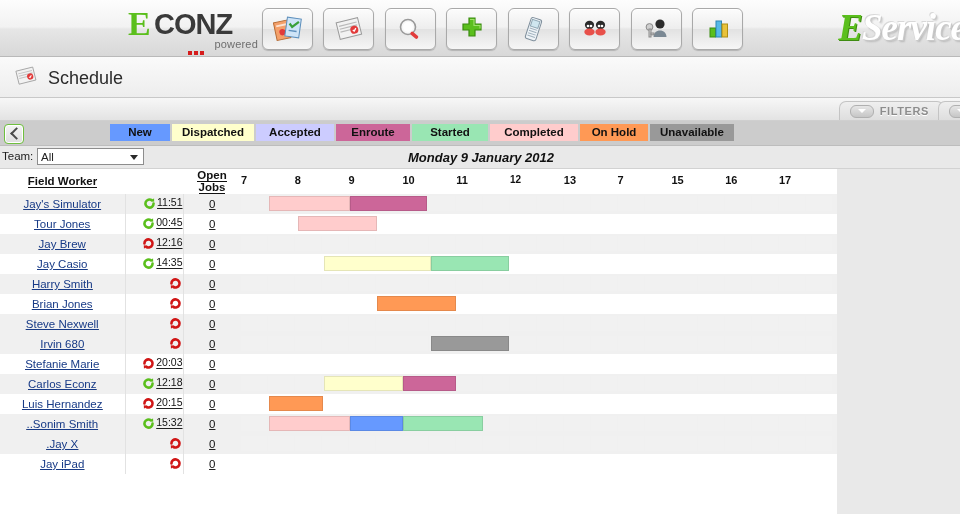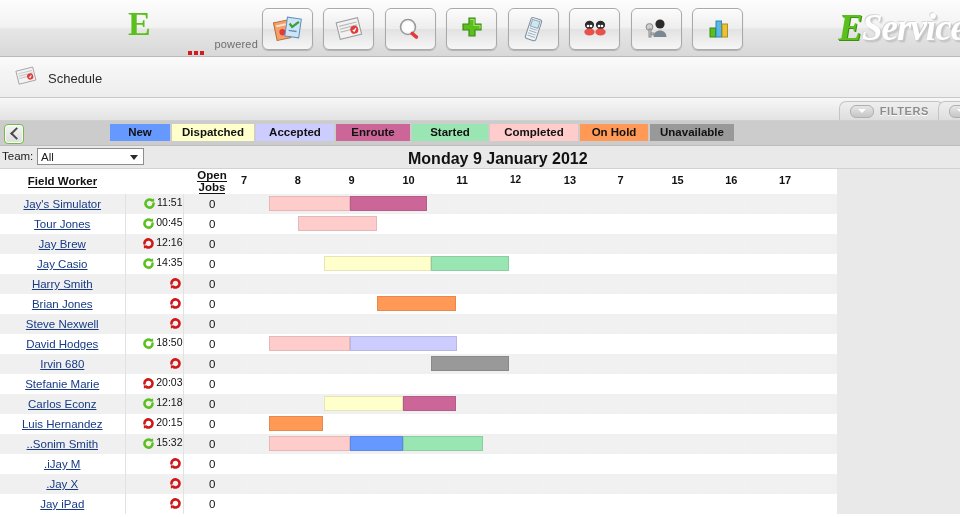--- a/index.html
+++ b/index.html
@@ -53,21 +53,21 @@
   }
   .brand b{color:#5bbf1d;text-shadow:1px 1px 0 #3f8c12;font-style:italic;}
 
   
   .titlestrip{
     position:relative;height:40px;width:960px;
     background:linear-gradient(180deg,#fafafa 0%,#ededed 100%);
     border-bottom:1px solid #c8c8c8;
   }
   .tabtitle{position:absolute;left:14px;top:8px;display:flex;align-items:center;gap:10px;}
-  .tabtitle .txt{font-size:13px;color:#2b2b2b;font-weight:normal;}
+  .tabtitle .txt{font-size:18px;color:#2b2b2b;font-weight:normal;}
 
   .strip2{
     position:relative;height:22px;width:960px;
     background:linear-gradient(180deg,#f7f7f7 0%,#ebebeb 60%,#e3e3e3 100%);
     border-bottom:1px solid #cfcfcf;overflow:hidden;padding-left:24px;
   }
   .filtershell{
     position:absolute;right:0;top:0;height:22px;display:flex;align-items:flex-end;
   }
   .ftab{
@@ -123,40 +123,40 @@
     position:absolute;left:37px;top:2px;width:107px;height:17px;
     background:#fff;border:1px solid #8d8d8d;font-size:11.5px;
     display:flex;align-items:center;padding-left:3px;box-sizing:border-box;cursor:pointer;
   }
   .teamsel .arw{
     position:absolute;right:5px;top:6px;
     border-left:4px solid transparent;border-right:4px solid transparent;
     border-top:5px solid #2a2a2a;
   }
   .datelbl{
-    position:absolute;left:408px;top:4px;font-size:16px;font-weight:bold;color:#111;
+    position:absolute;left:408px;top:4px;font-size:13px;font-weight:bold;color:#111;font-style:italic;
   }
 
   
   .sched{position:relative;width:960px;height:auto;background:#e9e9e9;}
   .board{position:relative;width:837px;background:#fff;}
   table.sg{border-collapse:collapse;width:837px;table-layout:fixed;}
   table.sg td,table.sg th{padding:0;margin:0;}
 
   th.h{
     height:17px;font-size:11.5px;font-weight:bold;color:#111;
     background:#fff;border-bottom:1px solid #ffffff;vertical-align:middle;
   }
   th.hname{width:125px;text-align:center;}
   th.hstat{width:58px;}
   th.hjobs{width:58px;text-align:center;}
   th.hhour{text-align:left;padding-left:2px;color:#1a1a1a;font-size:11px;}
   th.hname span,th.hjobs span{border-bottom:1px solid #111;}
 
-  tr.r{height:18px;}
+  tr.r{height:18px;text-decoration:underline;}
   tr.odd td{background:#f0f0f0;}
   tr.even td{background:#ffffff;}
   td.name{
     width:125px;text-align:center;font-size:11.5px;color:#1b3f8f;
     border-right:1px solid #e2e2e2;
   }
   td.name u{text-decoration:underline;cursor:pointer;color:#173a86;}
   td.stat{
     width:58px;font-size:11px;color:#111;border-right:1px solid #e2e2e2;
     white-space:nowrap;text-align:right;
@@ -181,20 +181,21 @@
   }
 </style>
 </head>
 <body>
 
 <div class="app">
 
   <div class="topbar">
     <div class="logo">
       <div class="lmark">E</div>
+      <div class="lword">CONZ</div>
       <div class="ldots"><i></i><i></i><i></i></div>
       <div class="lsub">powered</div>
     </div>
 
     <div class="tbtns">
       <div class="tbtn">
         <span>
         <svg width="30" height="28" viewBox="0 0 30 28">
           <g transform="rotate(-12 15 14)">
             <rect x="2" y="5" width="14" height="18" fill="#f4a06a" stroke="#b56a33"></rect>
@@ -533,36 +534,20 @@
                   <div class="cell" style="left: 322.8px;"></div>
                   <div class="cell" style="left: 349.7px;"></div>
                   <div class="cell" style="left: 376.6px;"></div>
                   <div class="cell" style="left: 403.5px;"></div>
                   <div class="cell" style="left: 430.4px;"></div>
                   <div class="cell" style="left: 457.3px;"></div>
                   <div class="cell" style="left: 484.2px;"></div>
                   <div class="cell" style="left: 511.1px;"></div>
                   <div class="cell" style="left: 538px;"></div>
                   <div class="cell" style="left: 564.9px;"></div>
-                </div>
-              </td>
-            </tr>
-            <tr class="r even">
-              <td class="name"><u>David Hodges</u></td>
-              <td class="stat"><span class="ic"><svg width="13" height="13" viewBox="0 0 16 16">
-                    <g transform="rotate(0 8 8)">
-                      <path d="M13 8a5 5 0 1 1-2.2-4.1" fill="none" stroke="#5bbf1d" stroke-width="3.2" stroke-linecap="round"></path>
-                      <path d="M13.6 1.4l.2 4.4-4.4-.6z" fill="#5bbf1d"></path>
-                    </g>
-                  </svg></span><span class="tm">18:50</span></td>
-              <td class="jobs">0</td>
-              <td class="lane">
-                <div class="laneinner">
-                  <div class="bar" title="Completed" style="left: 28px; width: 81px; background: rgb(255, 204, 204);"></div>
-                  <div class="bar" title="Accepted" style="left: 109px; width: 107px; background: rgb(204, 204, 255);"></div>
                 </div>
               </td>
             </tr>
             <tr class="r odd">
               <td class="name"><u>Irvin 680</u></td>
               <td class="stat"><span class="ic"><svg width="13" height="13" viewBox="0 0 16 16">
                     <g transform="rotate(180 8 8)">
                       <path d="M13 8a5 5 0 1 1-2.2-4.1" fill="none" stroke="#d01616" stroke-width="3.2" stroke-linecap="round"></path>
                       <path d="M13.6 1.4l.2 4.4-4.4-.6z" fill="#d01616"></path>
                     </g>
@@ -694,33 +679,20 @@
                   <div class="cell" style="left: 484.2px;"></div>
                   <div class="cell" style="left: 511.1px;"></div>
                   <div class="cell" style="left: 538px;"></div>
                   <div class="cell" style="left: 564.9px;"></div>
                   <div class="bar" title="Completed" style="left: 28px; width: 81px; background: rgb(255, 204, 204);"></div>
                   <div class="bar" title="New" style="left: 109px; width: 53px; background: rgb(102, 153, 255);"></div>
                   <div class="bar" title="Started" style="left: 162px; width: 80px; background: rgb(153, 230, 179);"></div>
                 </div>
               </td>
             </tr>
-            <tr class="r even">
-              <td class="name"><u>.iJay M</u></td>
-              <td class="stat"><span class="ic"><svg width="13" height="13" viewBox="0 0 16 16">
-                    <g transform="rotate(180 8 8)">
-                      <path d="M13 8a5 5 0 1 1-2.2-4.1" fill="none" stroke="#d01616" stroke-width="3.2" stroke-linecap="round"></path>
-                      <path d="M13.6 1.4l.2 4.4-4.4-.6z" fill="#d01616"></path>
-                    </g>
-                  </svg></span></td>
-              <td class="jobs">0</td>
-              <td class="lane">
-                <div class="laneinner"></div>
-              </td>
-            </tr>
             <tr class="r odd">
               <td class="name"><u>.Jay X</u></td>
               <td class="stat"><span class="ic"><svg width="13" height="13" viewBox="0 0 16 16">
                     <g transform="rotate(180 8 8)">
                       <path d="M13 8a5 5 0 1 1-2.2-4.1" fill="none" stroke="#d01616" stroke-width="3.2" stroke-linecap="round"></path>
                       <path d="M13.6 1.4l.2 4.4-4.4-.6z" fill="#d01616"></path>
                     </g>
                   </svg></span></td>
               <td class="jobs">0</td>
               <td class="lane">

